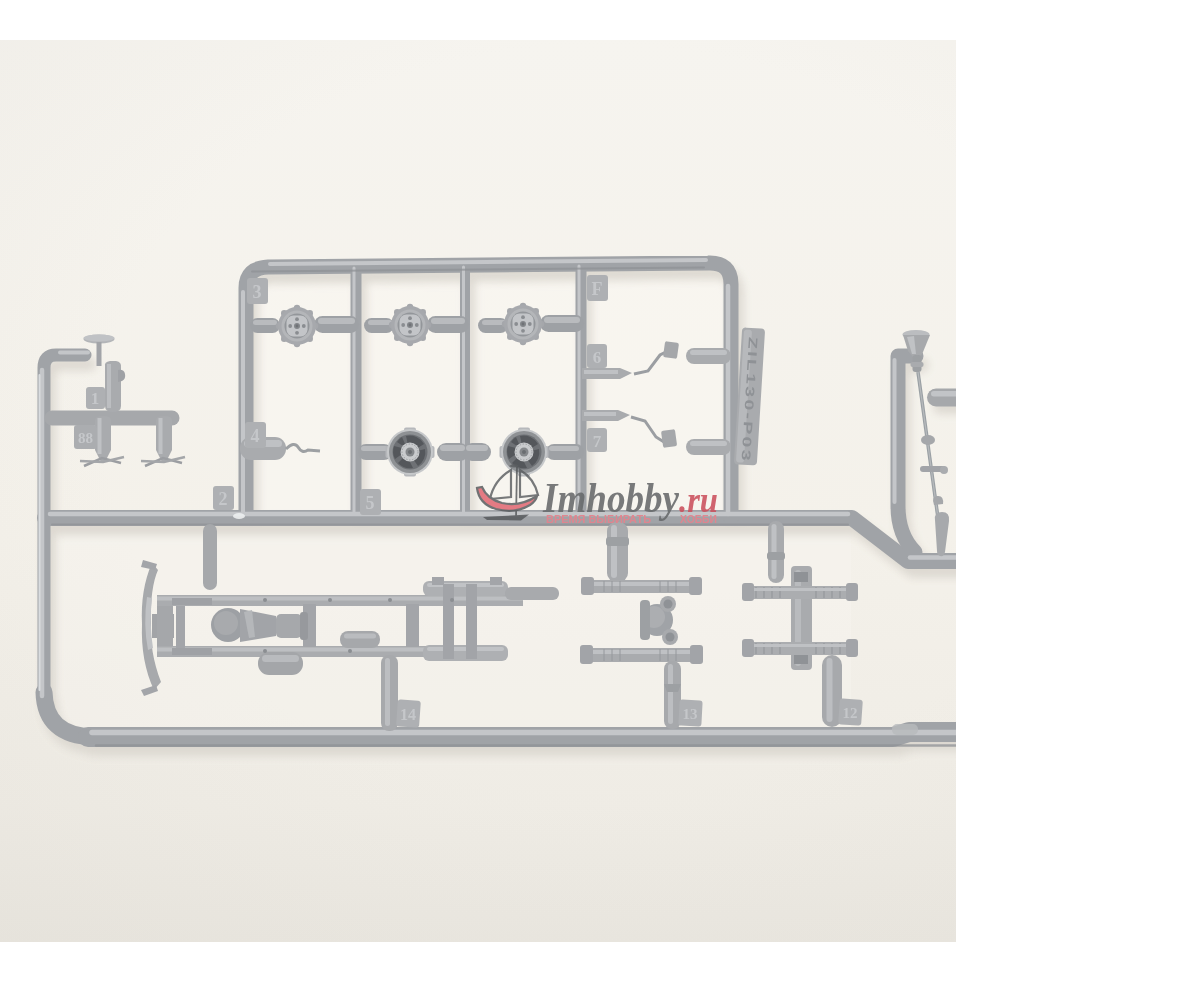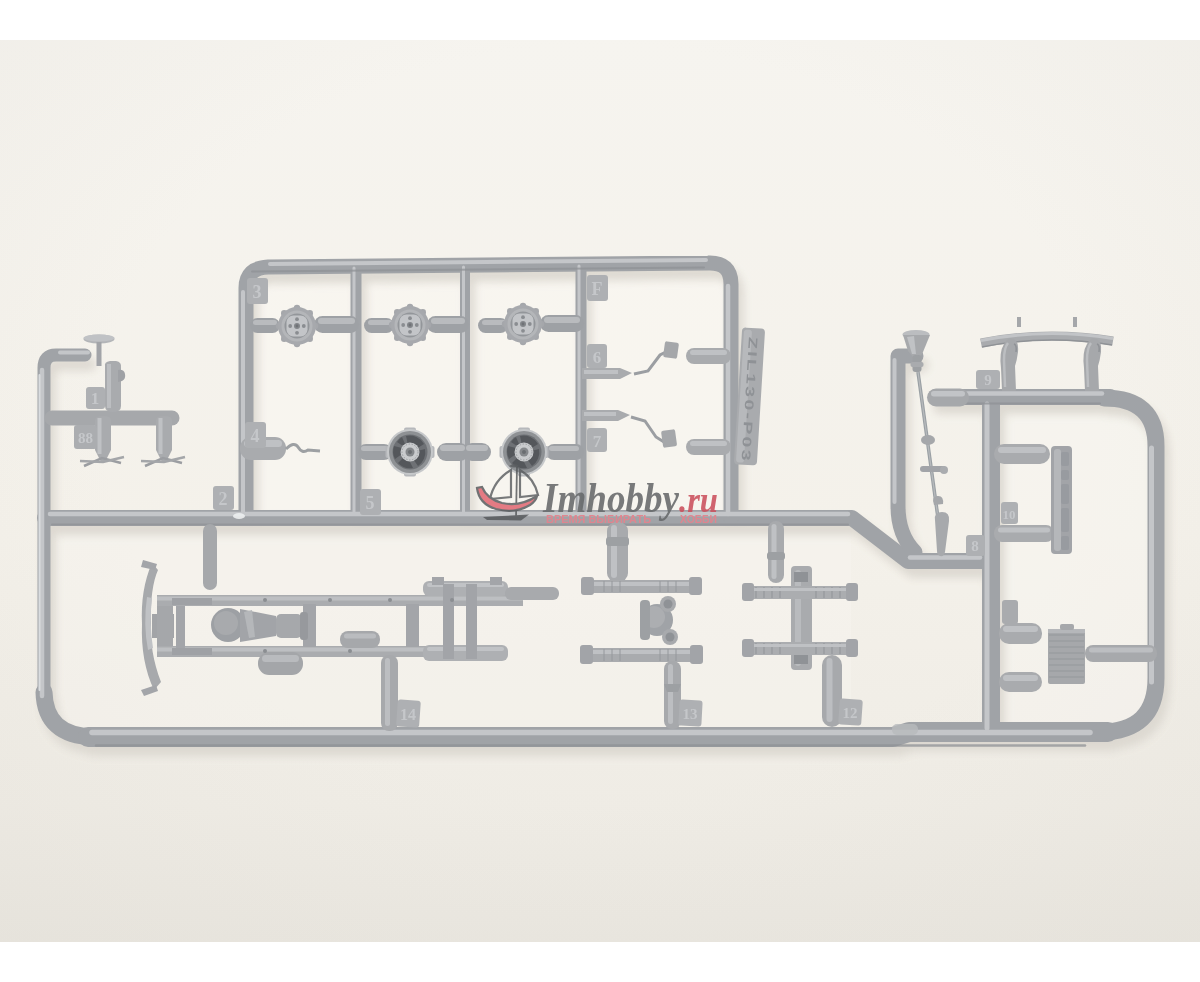--- a/index.html
+++ b/index.html
@@ -1,16 +1,16 @@
 <!DOCTYPE html>
 <html><head>
 <meta charset="utf-8">
 <style>
   html,body{margin:0;padding:0;background:#ffffff;}
-  .page{position:relative;width:1200px;height:982px;background:#ffffff;overflow:hidden;
+  .page{position:relative;width:956px;height:982px;background:#ffffff;overflow:hidden;
         font-family:"Liberation Sans", sans-serif;}
 </style>
 </head>
 <body>
 <div class="page">
 <svg width="1200" height="982" viewBox="0 0 1200 982" xmlns="http://www.w3.org/2000/svg" style="filter:blur(0.45px)">
 <defs>
   <linearGradient id="bg" x1="0" y1="0" x2="0" y2="1">
     <stop offset="0" stop-color="#f6f4ef"></stop>
     <stop offset="0.55" stop-color="#f4f1ea"></stop>

